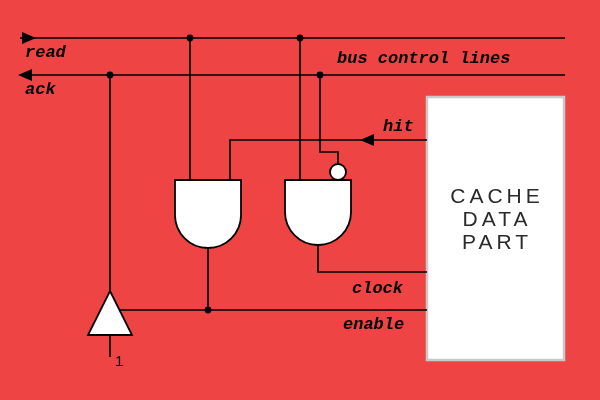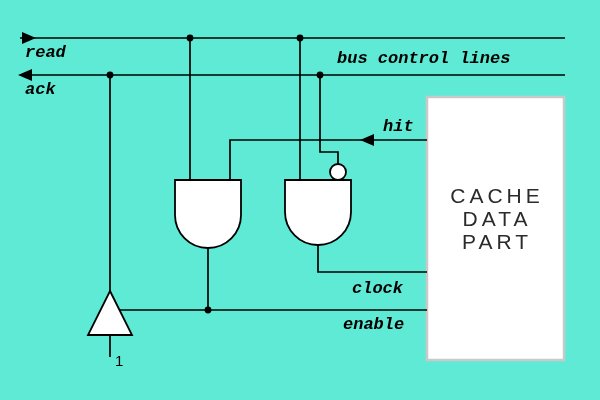--- a/index.html
+++ b/index.html
@@ -7,21 +7,21 @@
     padding: 0;
     width: 600px;
     height: 400px;
     background: #ffffff;
     overflow: hidden;
   }
   .stage {
     position: relative;
     width: 600px;
     height: 400px;
-    background: #5eead4;
+    background: #ef4444;
   }
   svg { display: block; }
   .wire {
     stroke: #000000;
     stroke-width: 1.7;
     fill: none;
   }
   .gate {
     stroke: #000000;
     stroke-width: 1.8;

